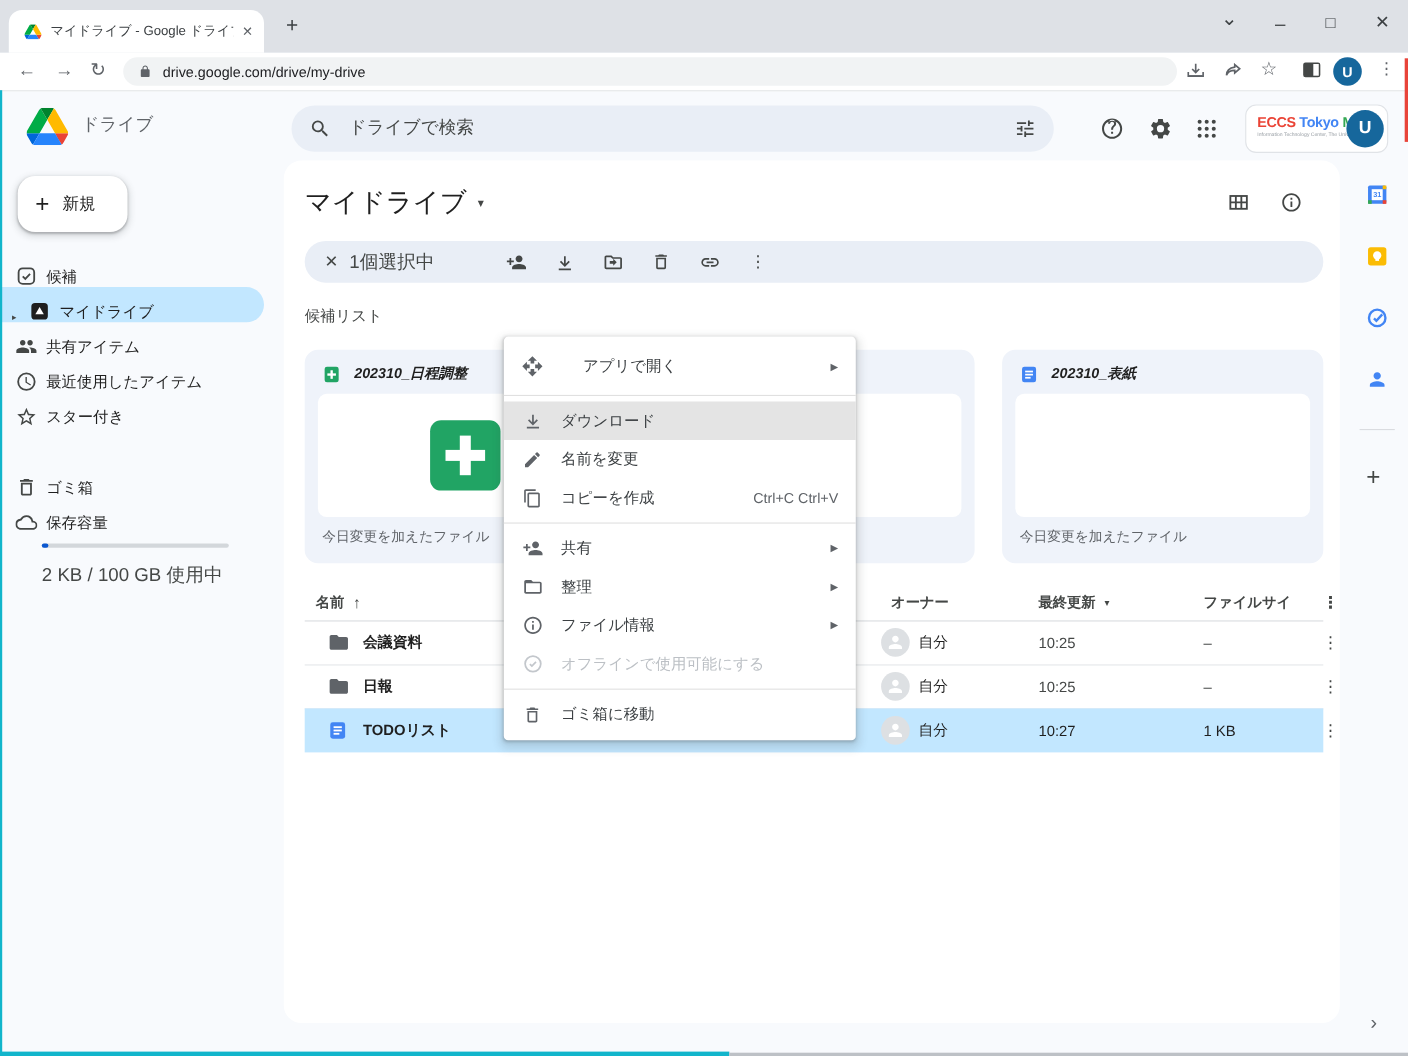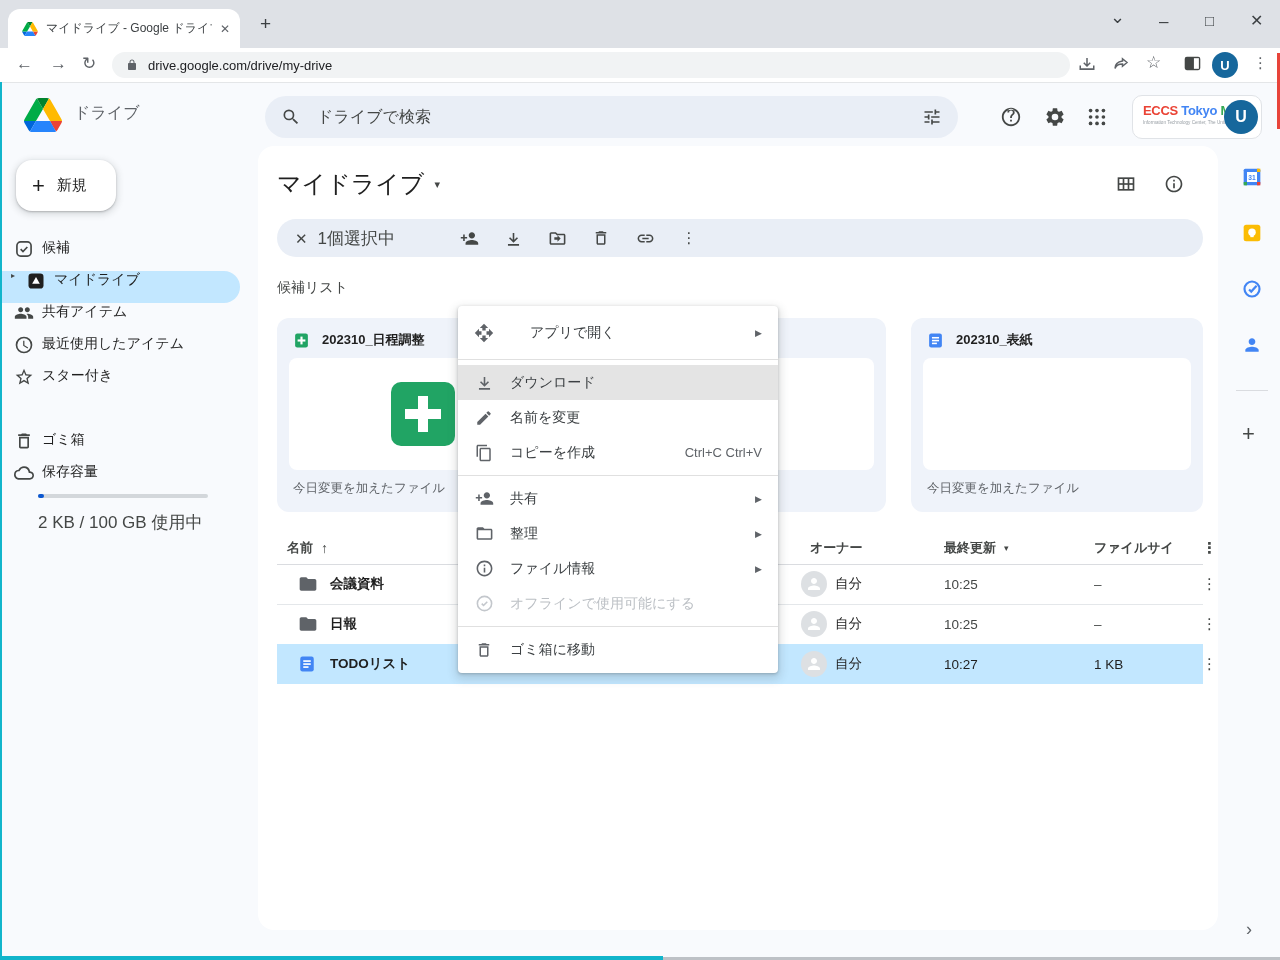--- a/index.html
+++ b/index.html
@@ -27,40 +27,40 @@
     font-family:inherit;}
   .search input::placeholder{color:#444746;opacity:1;}
   .badge{left:1132px;top:95px;width:130px;height:44px;background:#fff;border:1px solid #e0e3e7;border-radius:10px;box-sizing:border-box;padding:7px 0 0 10px;}
   .badge-line{font-size:13px;font-weight:bold;letter-spacing:-0.3px;white-space:nowrap;}
   .badge-sub{font-size:4.6px;color:#9aa0a6;white-space:nowrap;margin-top:2px;}
   
   .newbtn{left:16px;top:160px;width:100px;height:51px;background:#fff;border-radius:16px;
     box-shadow:0 1px 2px rgba(60,64,67,.3),0 2px 6px 2px rgba(60,64,67,.15);
     display:flex;align-items:center;padding-left:16px;box-sizing:border-box;gap:12px;}
   .newbtn .lbl{font-size:15px;color:#1f1f1f;}
-  .navitem{left:0;width:240px;height:32px;display:flex;align-items:flex-start;border-radius:0 16px 16px 0;margin-top:10px;}
+  .navitem{left:0;width:240px;height:32px;display:flex;align-items:flex-end;border-radius:0 16px 16px 0;}
   .navitem .expander{width:26px;text-align:center;font-size:8px;color:#444746;}
   .navitem .nico{width:20px;height:20px;margin-left:14px;}
   .navitem.sel .nico{margin-left:0;}
   .navitem .nlbl{font-size:14px;color:#1f1f1f;margin-left:8px;}
   .navitem.sel{background:#c2e7ff;}
   .storagebar{left:38px;top:494px;width:170px;height:4px;border-radius:2px;background:#d3d7db;}
   .storagefill{width:6px;height:4px;border-radius:2px;background:#0b57d0;}
   .storagetext{left:38px;top:511px;font-size:17px;color:#444746;}
   
   .maincard{left:258px;top:146px;width:960px;height:784px;background:#fff;border-radius:16px;}
   .mtitle{font-size:24px;color:#1f1f1f;display:flex;align-items:center;gap:10px;}
   .caret{font-size:11px;color:#444746;}
   .seltoolbar{left:19px;top:73px;width:926px;height:38px;border-radius:19px;background:#e9eef6;
     display:flex;align-items:center;padding:0 10px;box-sizing:border-box;}
   .seltoolbar .count{font-size:17px;color:#444746;margin:0 18px 0 10px;}
   .tbico{width:24px;height:24px;margin:0 10px;}
   .sechead{font-size:14px;color:#444746;}
   .fcard{top:172px;width:292px;height:194px;background:#eff3fa;border-radius:12px;}
-  .fcard .chead{display:flex;align-items:flex-end;gap:12px;padding:13px 16px 0 16px;}
+  .fcard .chead{display:flex;align-items:flex-end;gap:12px;padding:13px 16px 0 16px;font-style:italic;}
   .fcard .cname{font-size:13px;color:#1f1f1f;font-weight:bold;}
   .fcard .thumb{position:absolute;left:12px;top:40px;width:268px;height:112px;background:#fff;border-radius:8px;
     display:flex;align-items:center;justify-content:center;}
   .fcard .cfoot{position:absolute;left:16px;top:162px;font-size:12.5px;color:#5f6368;}
   .sheets-big{width:64px;height:64px;border-radius:10px;background:#21a464;position:relative;}
   .sheets-big::before{content:"";position:absolute;left:14px;top:27px;width:36px;height:10px;background:#fff;}
   .sheets-big::after{content:"";position:absolute;left:27px;top:14px;width:10px;height:36px;background:#fff;}
   
   .thead{left:19px;top:386px;width:926px;height:32px;border-bottom:1px solid #dadce0;position:absolute;
     font-size:13px;color:#444746;font-weight:bold;}

